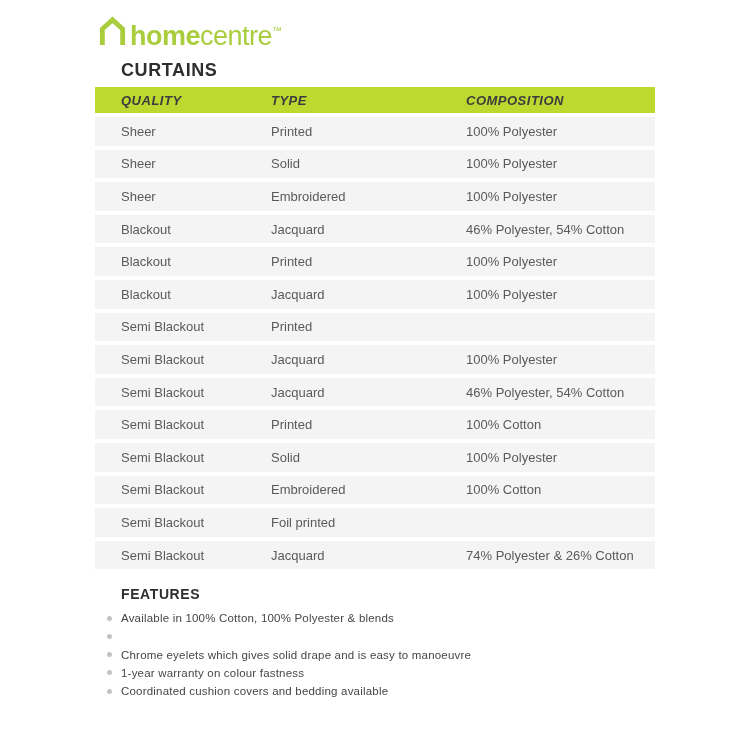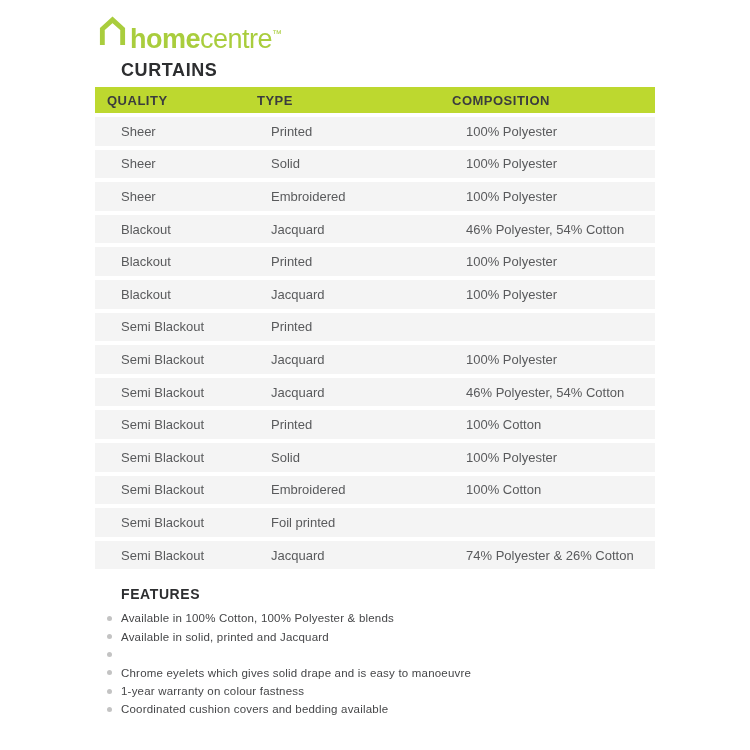--- a/index.html
+++ b/index.html
@@ -14,21 +14,21 @@
 
   
   .brand {
     position: absolute; top: 16px; left: 98px;
     display: flex; align-items: flex-start;
     height: 30px;
     color: #a9cd3d;
   }
   .brand .house { width: 29px; height: 30px; margin-right: 3px; }
   .brand .logo-text {
-    font-size: 27px; line-height: 36px; letter-spacing: -0.5px;
+    font-size: 27px; line-height: 30px; letter-spacing: -0.5px;
     white-space: nowrap;
   }
   .brand .logo-home { font-weight: bold; }
   .brand .logo-centre { font-weight: normal; }
   .brand .tm { font-size: 10px; vertical-align: 11px; letter-spacing: 0; }
 
   
   .content { position: absolute; left: 95px; top: 62px; width: 560px; }
 
   .page-title {
@@ -54,21 +54,21 @@
   .thead .tcell {
     font-size: 13px; font-weight: bold; letter-spacing: 0.5px;
     color: #3b3c3e;
   }
   .trow {
     background: #f4f4f4;
     height: 28.6px;
     margin-bottom: 4px;
   }
   .tcell { padding-left: 26px; font-size: 13px; color: #595a5c; white-space: nowrap; }
-  .thead .tcell { padding-left: 12px; }
+  .thead .tcell { padding-left: 26px; font-style: italic; }
 
   
   .features { margin-top: 18px; }
   .features-title {
     margin-left: 26px;
     font-size: 14px; font-weight: bold; letter-spacing: 0.6px;
     color: #2d2e30; line-height: 15px; height: 15px;
   }
   .features-list { list-style: none; margin-top: 7px; }
   .feature-item {
@@ -180,24 +180,20 @@
 
     <div class="features">
       <div class="features-title">FEATURES</div>
       <ul class="features-list" id="features-list">
           <li class="feature-item">
             <span class="bullet"></span>
             <span>Available in 100% Cotton, 100% Polyester &amp; blends</span>
           </li>
           <li class="feature-item">
             <span class="bullet"></span>
-            <span>Available in solid, printed and Jacquard</span>
-          </li>
-          <li class="feature-item">
-            <span class="bullet"></span>
           </li>
           <li class="feature-item">
             <span class="bullet"></span>
             <span>Chrome eyelets which gives solid drape and is easy to manoeuvre</span>
           </li>
           <li class="feature-item">
             <span class="bullet"></span>
             <span>1-year warranty on colour fastness</span>
           </li>
           <li class="feature-item">

